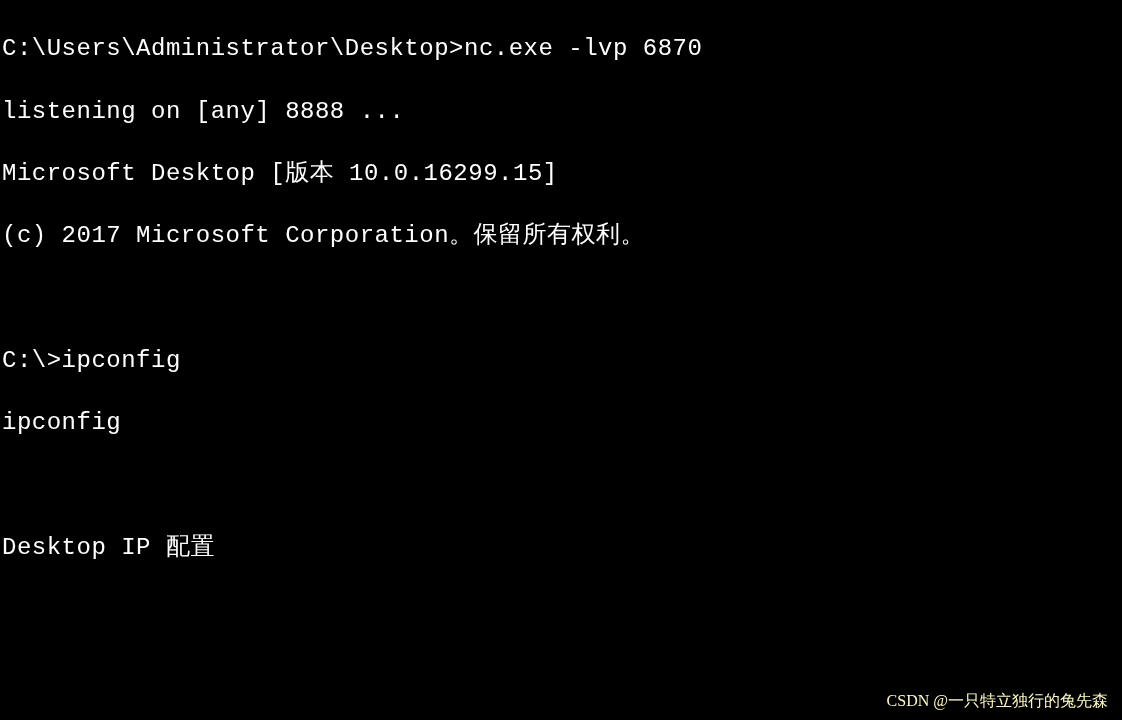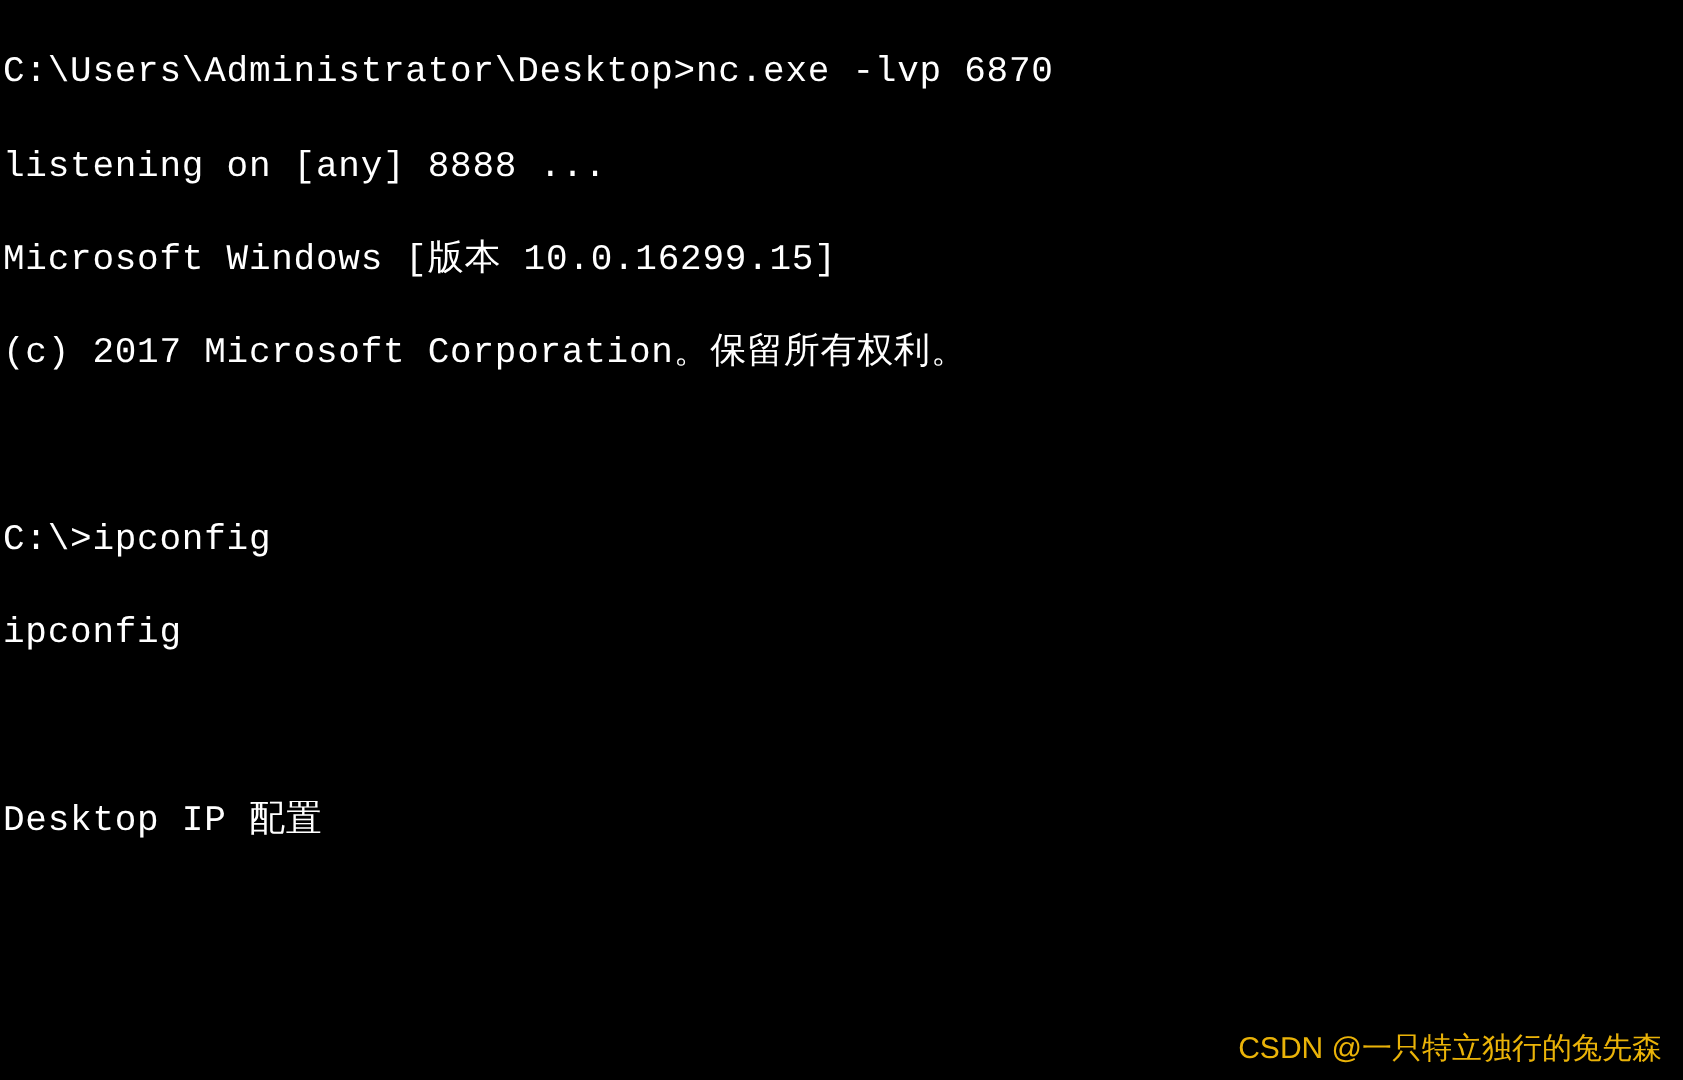--- a/index.html
+++ b/index.html
@@ -25,33 +25,33 @@
       font-family: inherit;
     }
     .line {
       display: block;
       min-height: 31px;
     }
     .watermark {
       position: absolute;
       bottom: 8px;
       right: 14px;
-      font-size: 20px;
-      color: #eab308;
-      font-family: Liberation Sans, sans-serif;
+      font-size: 16px;
+      color: #fef9c3;
+      font-family: Liberation Serif, serif;
       letter-spacing: 0;
     }
   </style>
 </head>
 <body>
 
 <div class="terminal">
 <span class="line"><span>C:\Users\Administrator\Desktop&gt;</span><span>nc.exe -lvp 6870</span></span>
 <span class="line">listening on [any] 8888 ...</span>
-<span class="line">Microsoft Windows [版本 10.0.16299.15]</span>
+<span class="line">Microsoft Desktop [版本 10.0.16299.15]</span>
 <span class="line">(c) 2017 Microsoft Corporation。保留所有权利。</span>
 <span class="line"> </span>
 <span class="line"><span>C:\&gt;</span><span>ipconfig</span></span>
 <span class="line">ipconfig</span>
 <span class="line"> </span>
 <span class="line">Desktop IP 配置</span>
 <span class="line"> </span>
 <span class="line"> </span>
 
 

